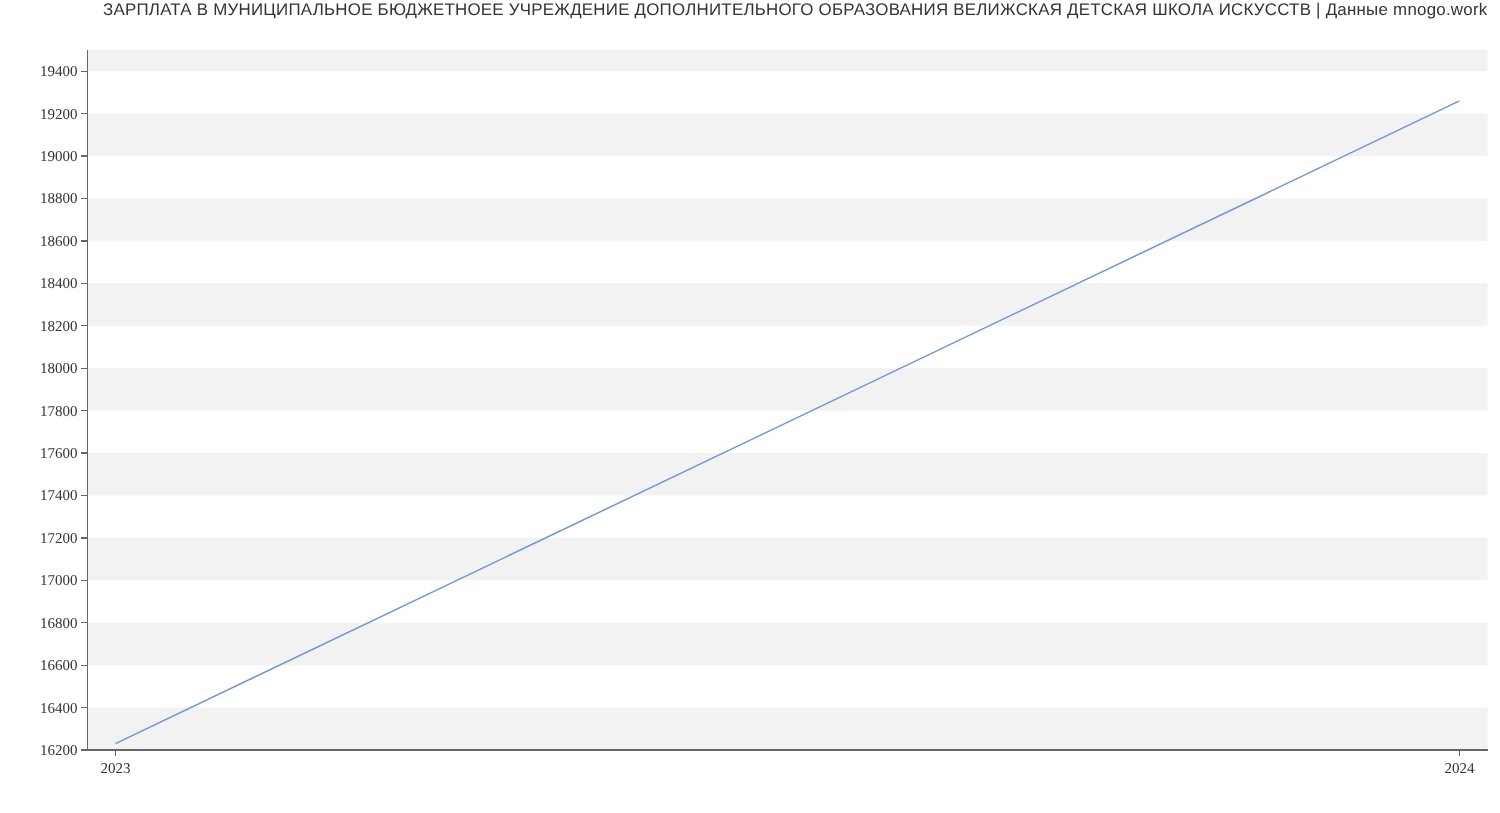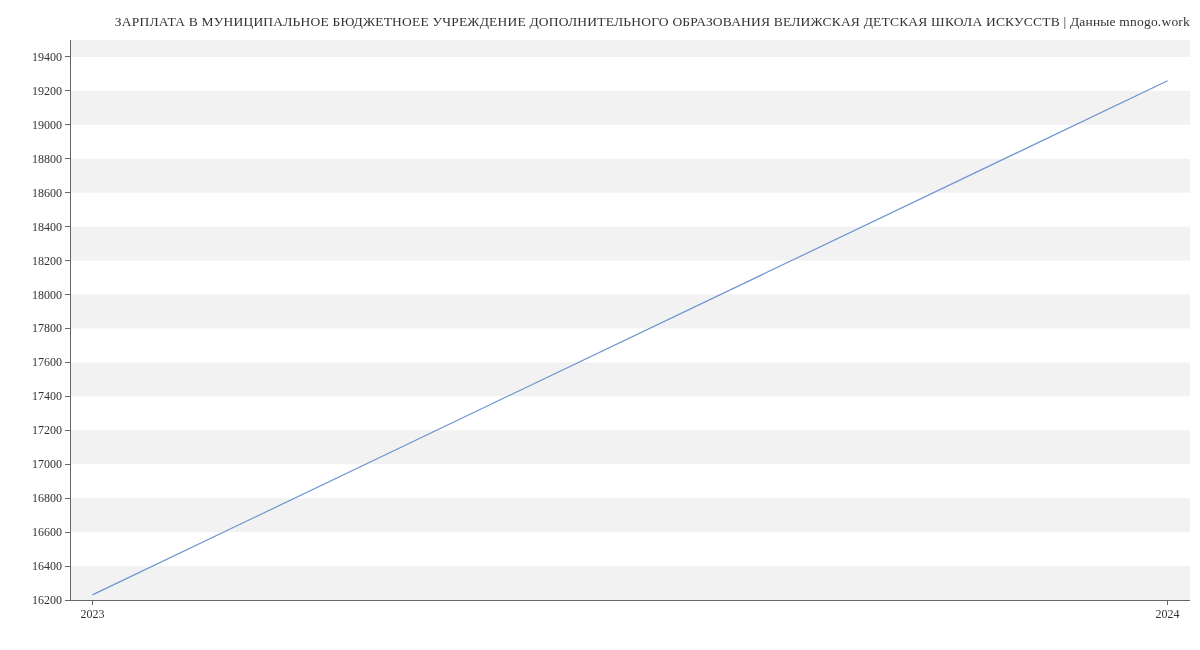--- a/index.html
+++ b/index.html
@@ -7,29 +7,28 @@
     padding: 0;
     width: 1200px;
     height: 650px;
     background: #ffffff;
     font-family: Verdana, Geneva, sans-serif;
     color: #333333;
     overflow: hidden;
   }
   .title {
     position: absolute;
-    top: 14px;
+    top: 0;
     left: 0;
     right: 10px;
     text-align: right;
     font-size: 13.5px;
     letter-spacing: 0.2px;
     color: #333;
     white-space: nowrap;
-    font-family: Liberation Serif, serif;
   }
   .chart-wrap {
     position: absolute;
     top: 30px;
     left: 0;
     width: 1200px;
     height: 600px;
   }
   svg { display: block; }
   .axis-line { stroke: #666; stroke-width: 1; shape-rendering: crispEdges; }

